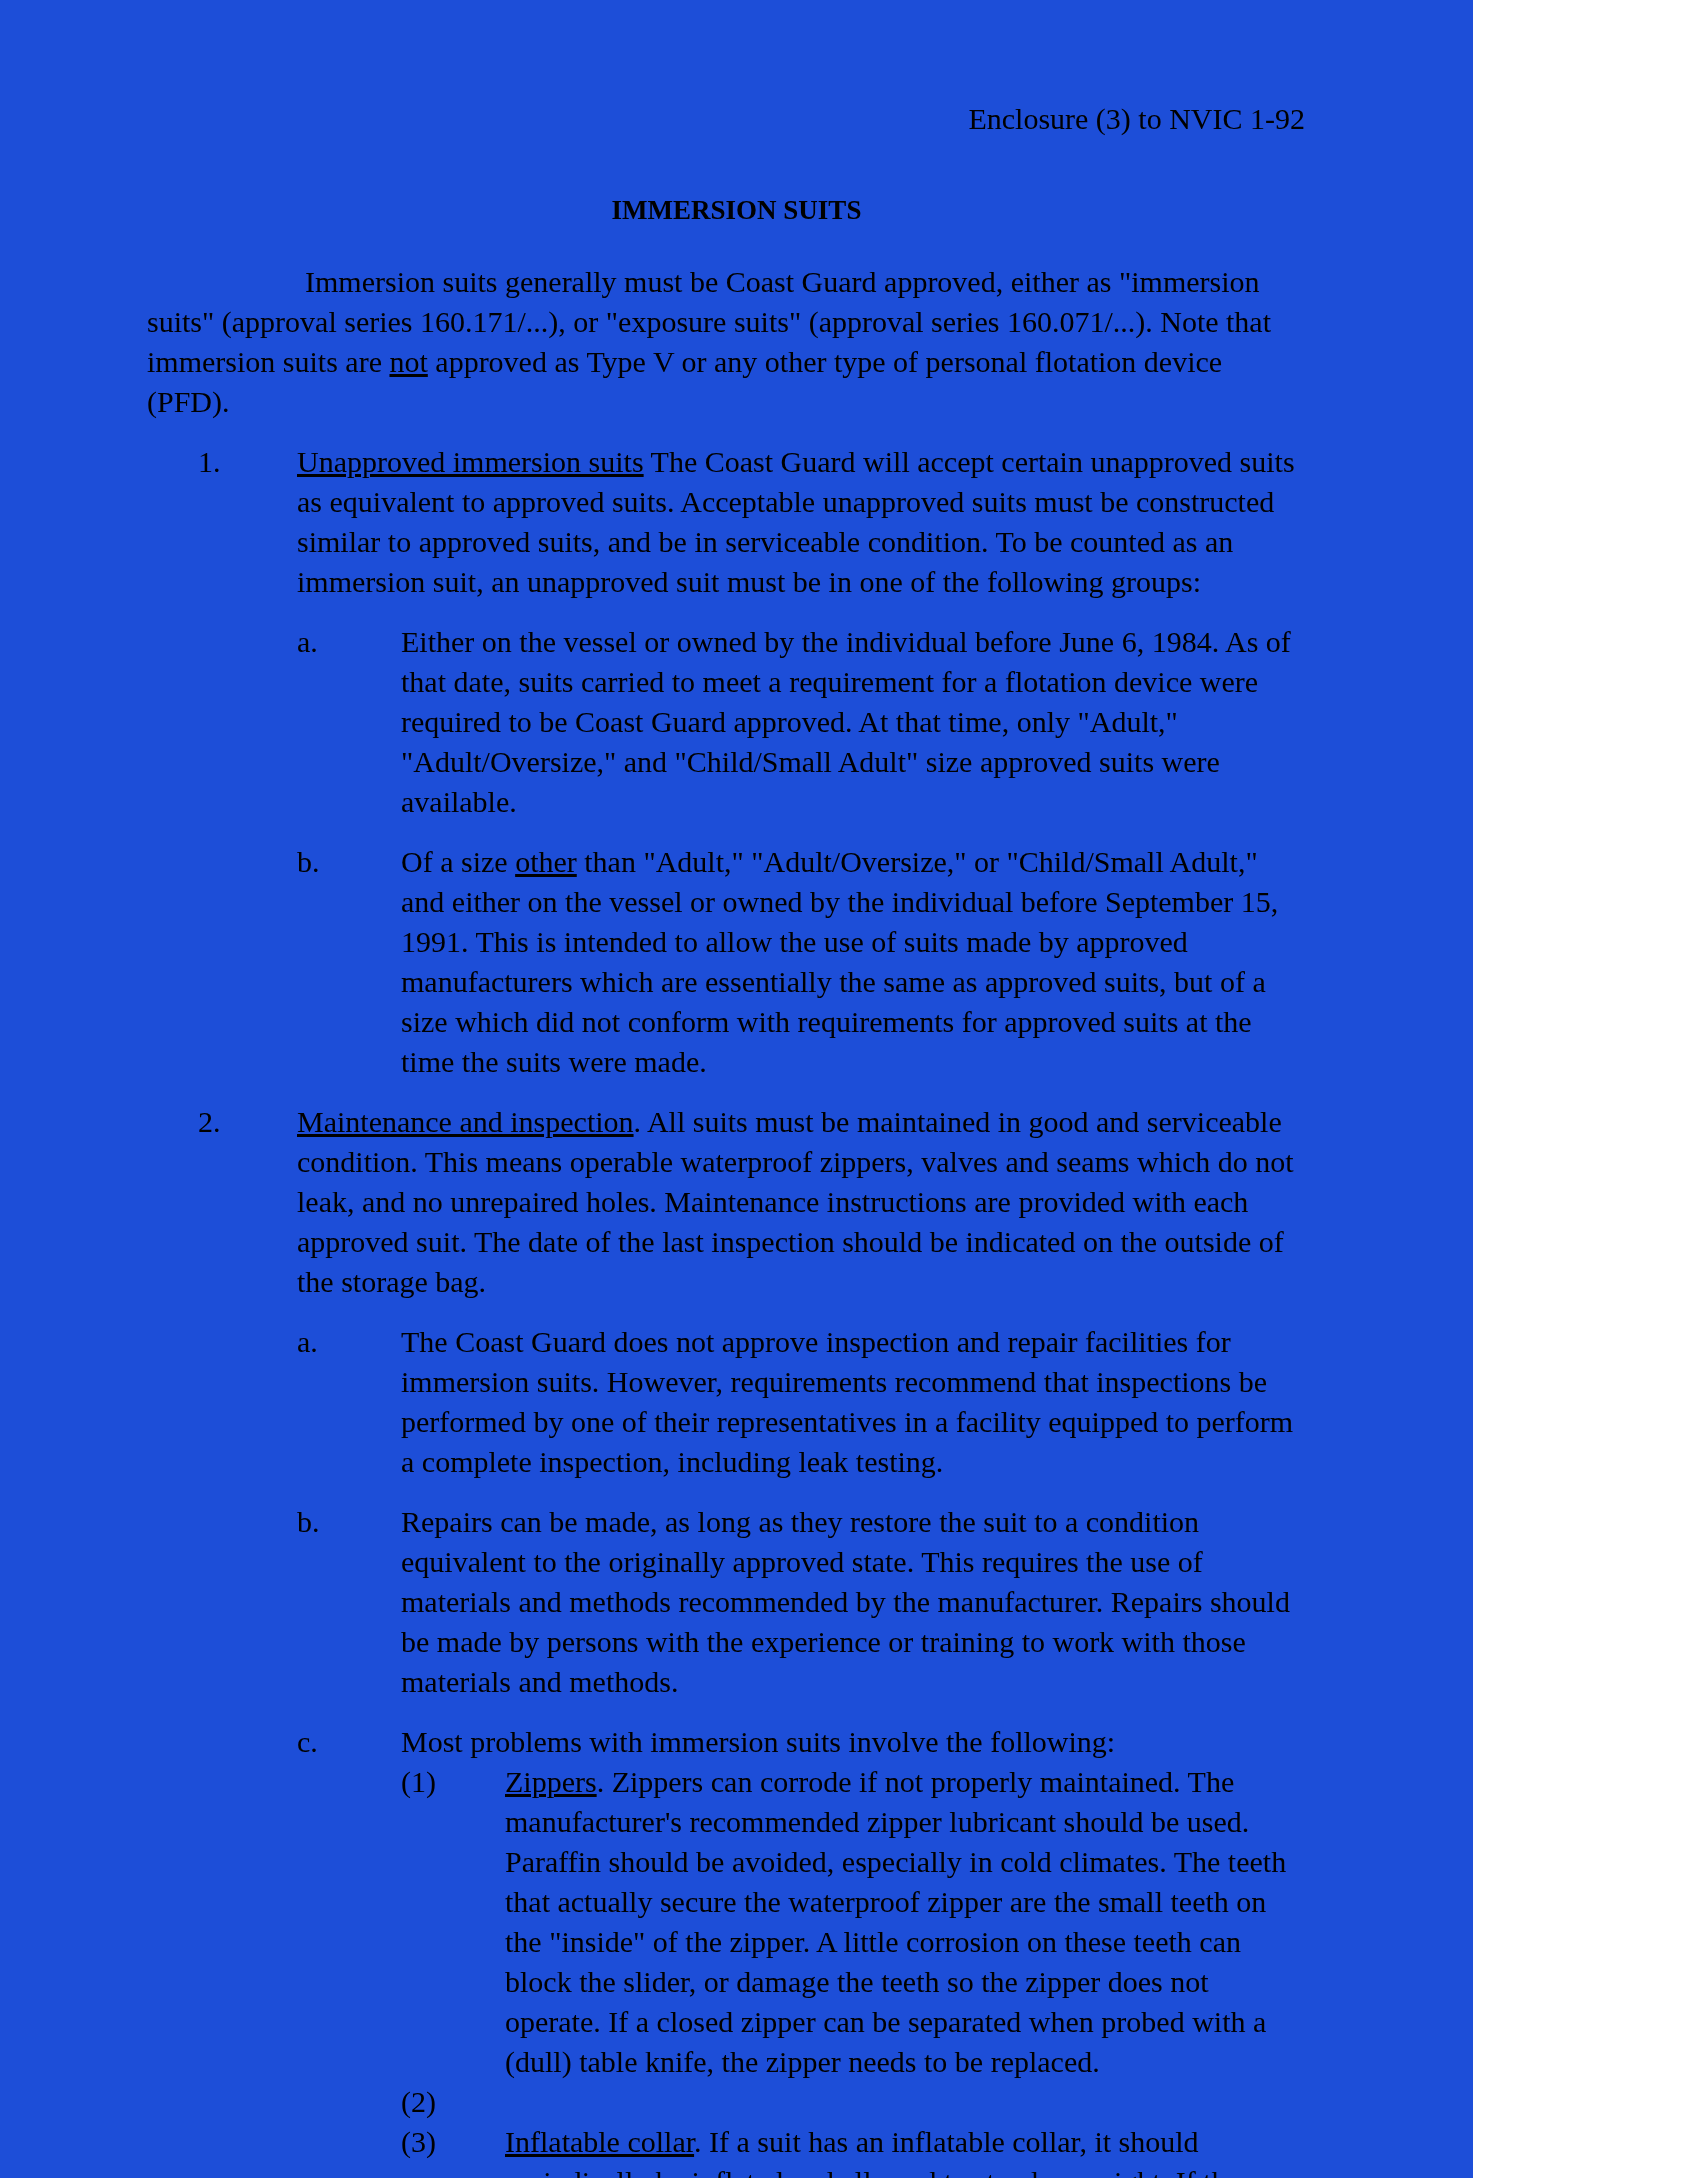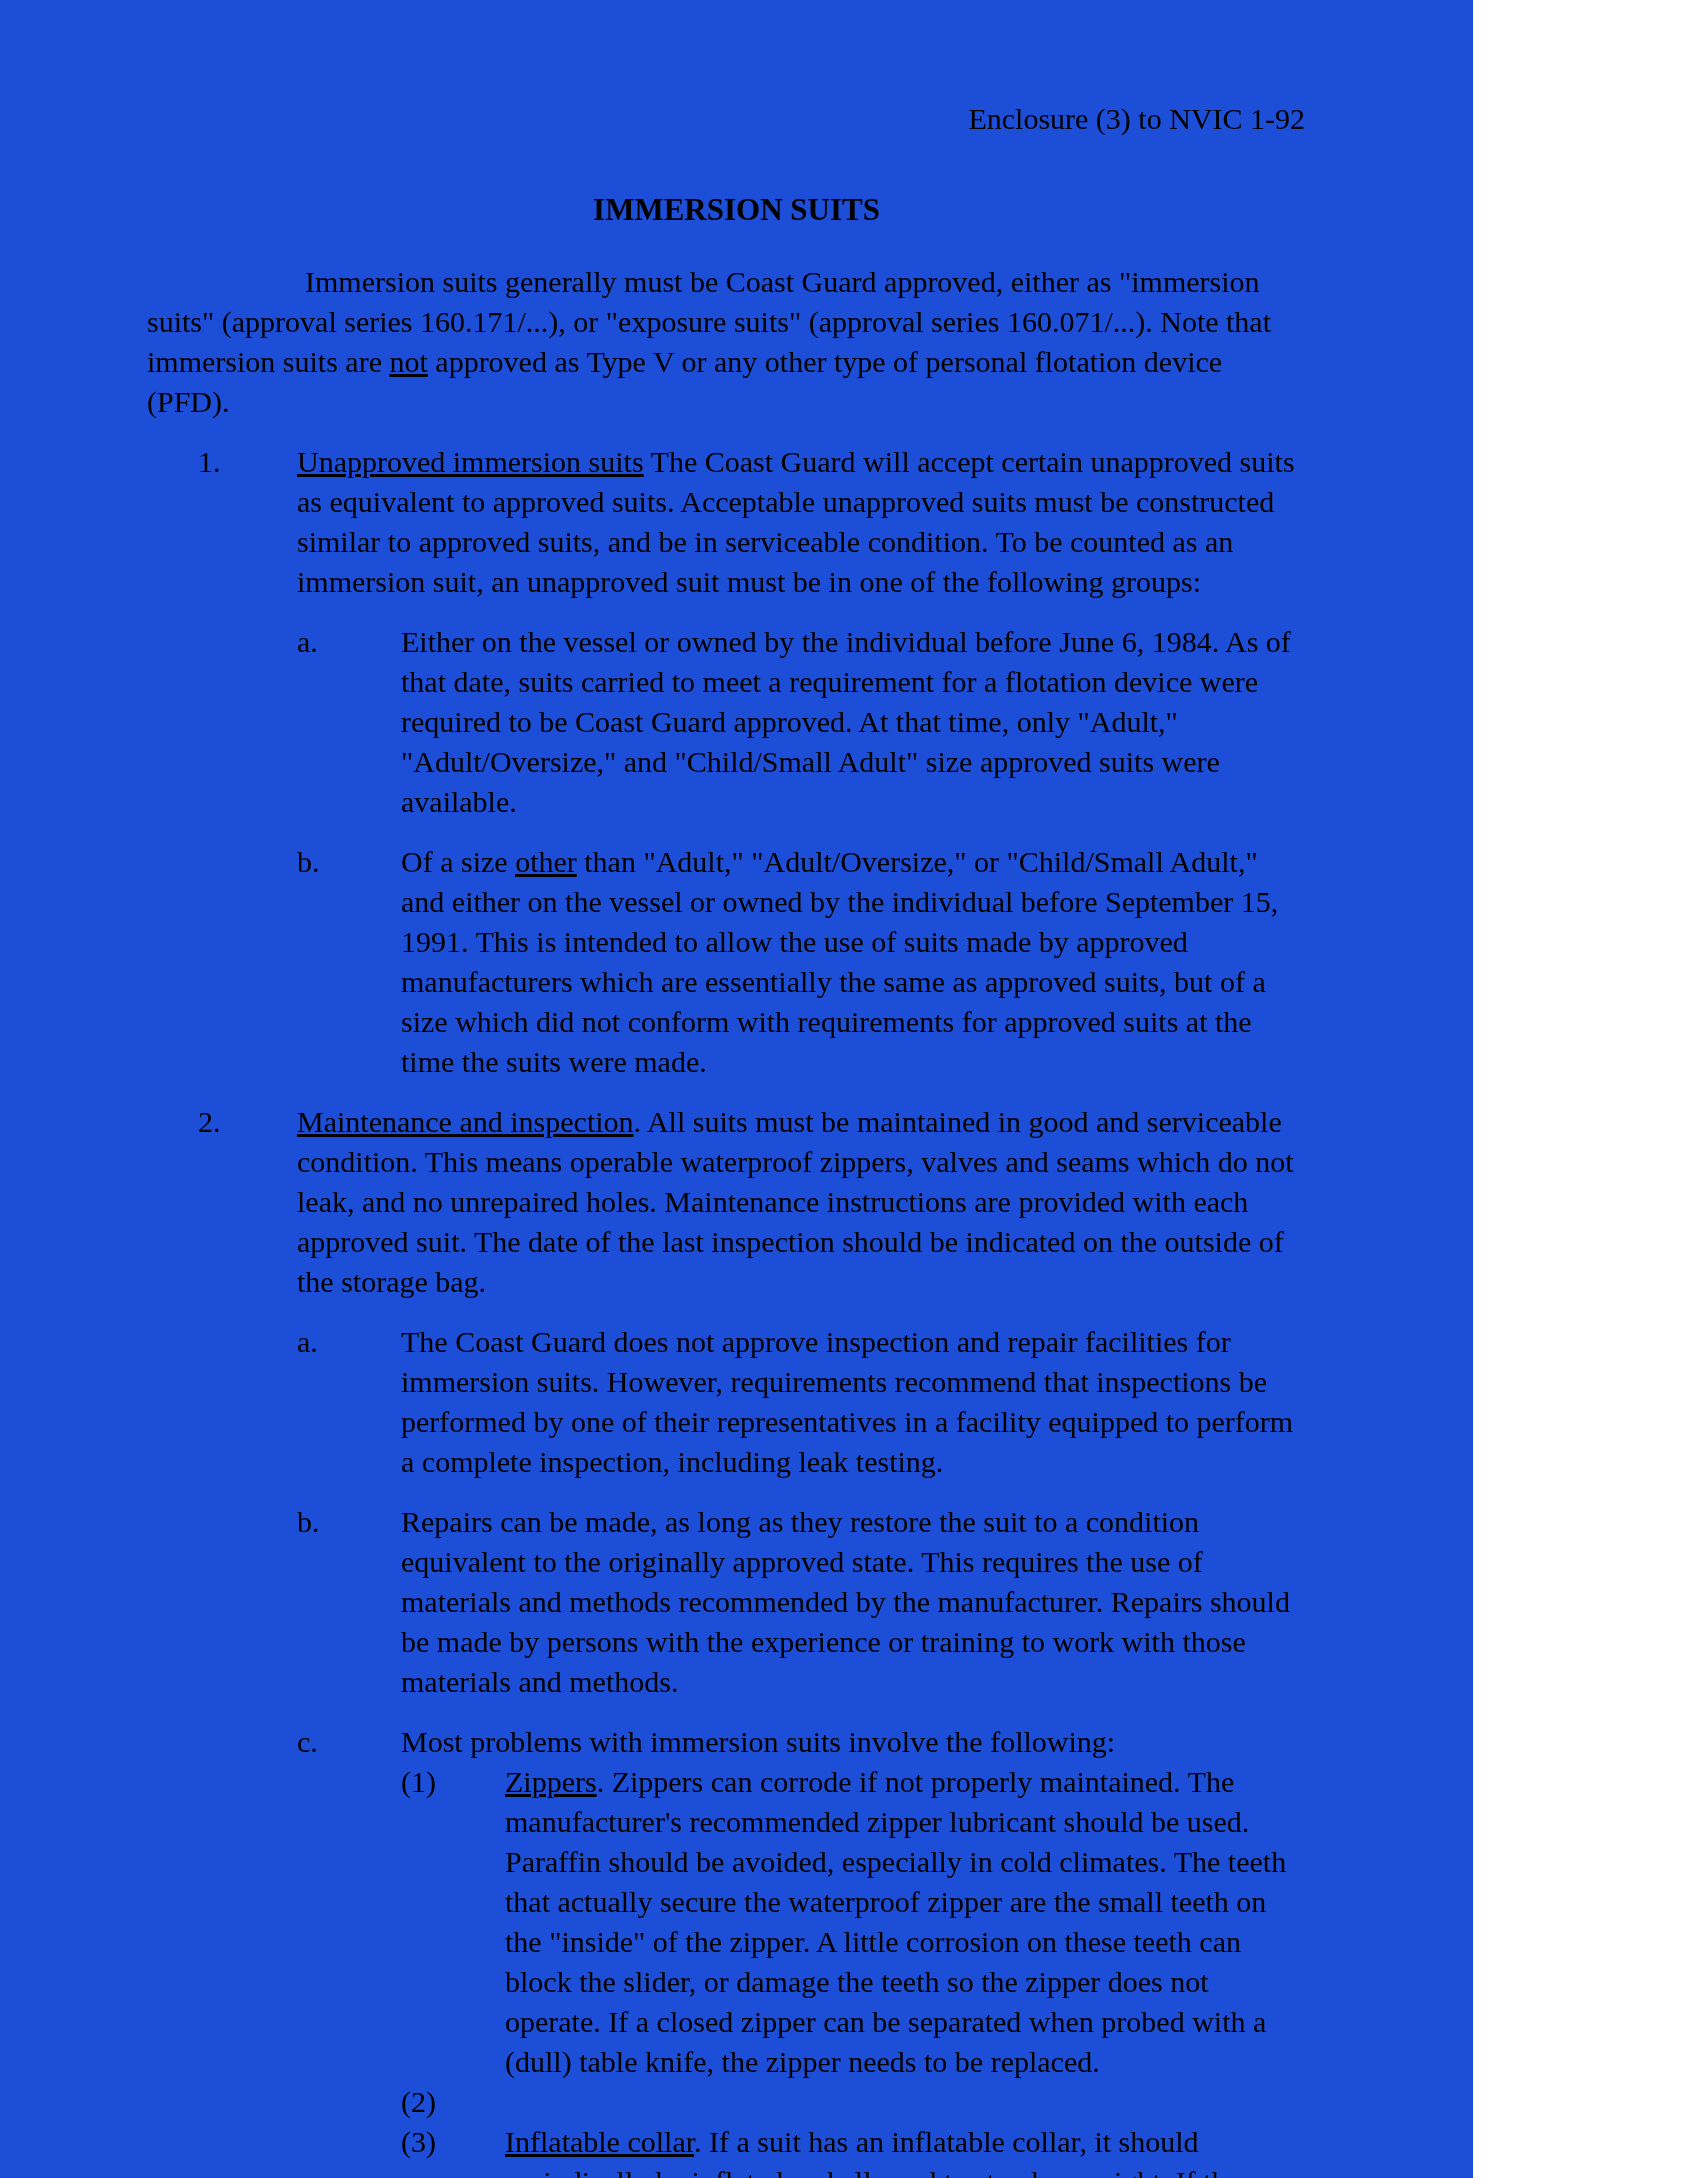--- a/index.html
+++ b/index.html
@@ -16,21 +16,21 @@
     padding-top: 99px;
     overflow: hidden;
   }
   .header {
     text-align: right;
     padding-right: 168px;
   }
   .title {
     margin: 51px 0 0 0;
     text-align: center;
-    font-size: 31px;
+    font-size: 27px;
     font-weight: bold;
     line-height: 40px;
   }
   .content {
     margin: 32px 168px 0 139px; 
   }
   .para { margin: 0 0 20px 0; }
   .intro { text-indent: 158px; margin-left: 8px; }
   .li { display: flex; align-items: flex-start; margin-bottom: 20px; }
   .li.tight { margin-bottom: 0; }

